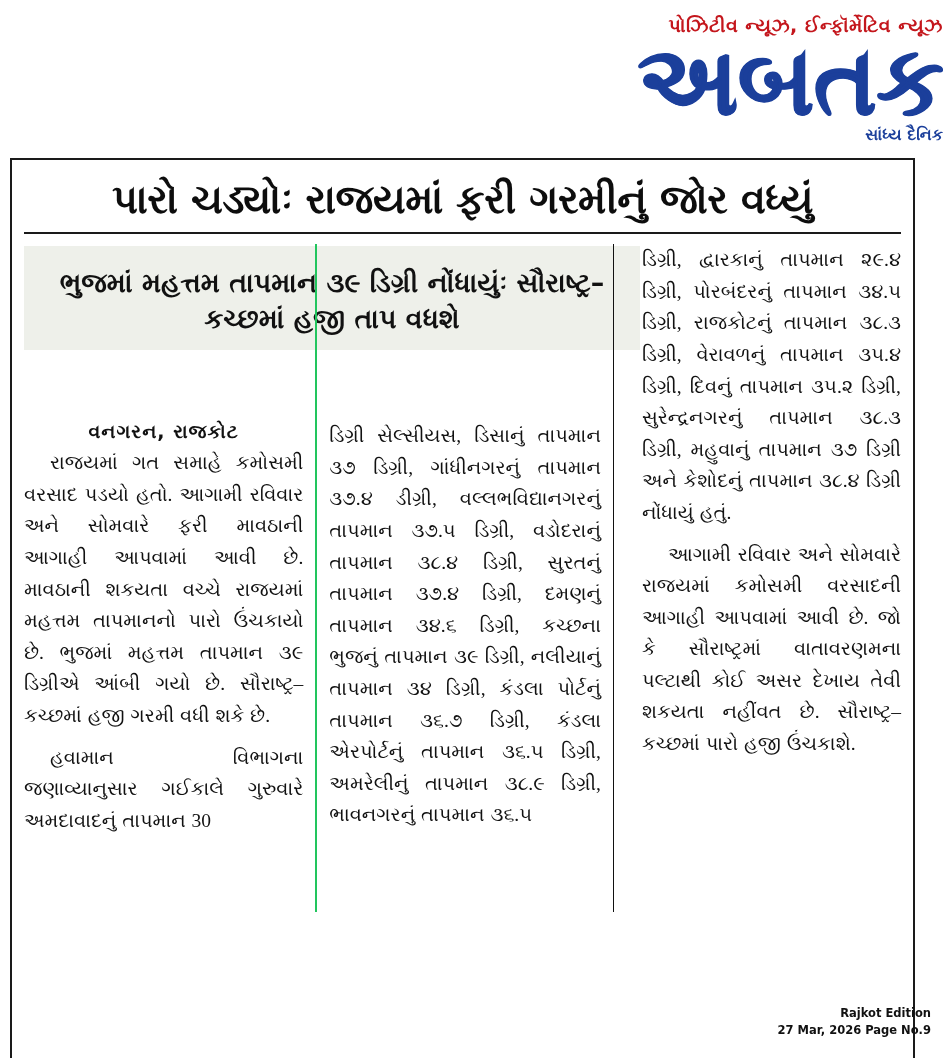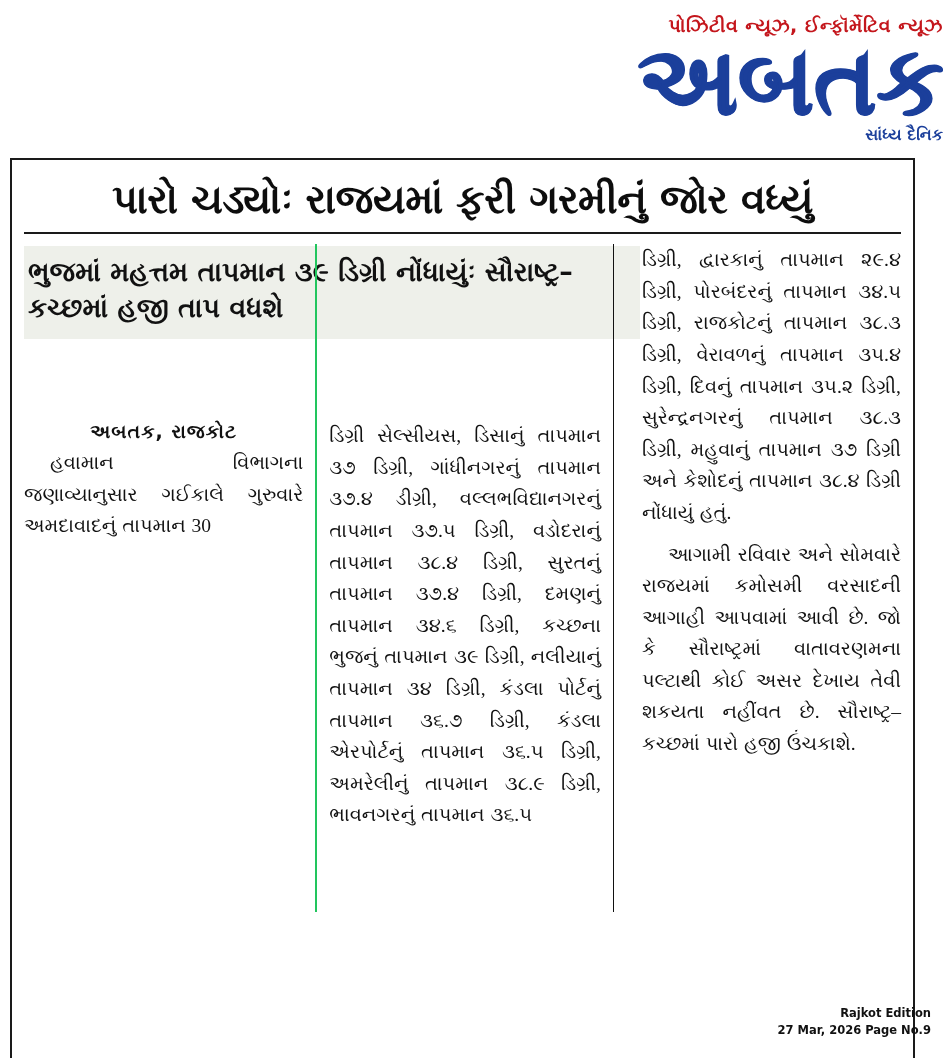--- a/index.html
+++ b/index.html
@@ -96,22 +96,23 @@
   .col-1 { width: 302px; padding-right: 12px; }
   .col-2 { width: 308px; padding: 0 12px; border-left: 2px solid #22c55e; }
   .col-3 { width: 298px; padding-left: 28px; border-left: 1px solid #111; }
 
   .subhead {
     background: #eef0ea;
     font-family: "DejaVu Sans", sans-serif;
     font-weight: bold;
     font-size: 27px;
     line-height: 1.35;
+    text-align: center;
     color: #111;
-    padding: 8px 4px 12px 4px;
+    padding: 19px 4px 12px 4px;
     margin: 0 0 14px 0;
     width: 616px;
   }
   .subhead-holder {
     position: absolute;
     top: 0; left: 0;
   }
 
   .byline {
     font-family: "DejaVu Sans", sans-serif;
@@ -168,21 +169,22 @@
   <div class="rule"></div>
 
   <div class="subhead-holder" style="top:86px;left:12px;">
     <div class="subhead">ભુજમાં મહત્તમ તાપમાન ૩૯ ડિગ્રી નોંધાયુંઃ સૌરાષ્ટ્ર–કચ્છમાં હજી તાપ વધશે</div>
   </div>
 
   <div class="body-grid">
 
     <div class="col col-1">
       <div class="flow">
-        <div class="byline">અબતક, રાજકોટ</div>
+        <div class="byline">વનગરન, રાજકોટ</div>
+        <p class="txt indent">રાજયમાં ગત સમાહે કમોસમી વરસાદ પડયો હતો. આગામી રવિવાર અને સોમવારે ફરી માવઠાની આગાહી આપવામાં આવી છે. માવઠાની શકયતા વચ્ચે રાજયમાં મહત્તમ તાપમાનનો પારો ઉંચકાયો છે. ભુજમાં મહત્તમ તાપમાન ૩૯ ડિગ્રીએ આંબી ગયો છે. સૌરાષ્ટ્ર–કચ્છમાં હજી ગરમી વધી શકે છે.</p>
         <p class="txt indent">હવામાન વિભાગના જણાવ્યાનુસાર ગઈકાલે ગુરુવારે અમદાવાદનું તાપમાન 30</p>
       </div>
     </div>
 
     <div class="col col-2">
       <div class="flow">
         <p class="txt">ડિગ્રી સેલ્સીયસ, ડિસાનું તાપમાન ૩૭ ડિગ્રી, ગાંધીનગરનું તાપમાન ૩૭.૪ ડીગ્રી, વલ્લભવિદ્યાનગરનું તાપમાન ૩૭.૫ ડિગ્રી, વડોદરાનું તાપમાન ૩૮.૪ ડિગ્રી, સુરતનું તાપમાન ૩૭.૪ ડિગ્રી, દમણનું તાપમાન ૩૪.૬ ડિગ્રી, કચ્છના ભુજનું તાપમાન ૩૯ ડિગ્રી, નલીયાનું તાપમાન ૩૪ ડિગ્રી, કંડલા પોર્ટનું તાપમાન ૩૬.૭ ડિગ્રી, કંડલા એરપોર્ટનું તાપમાન ૩૬.૫ ડિગ્રી, અમરેલીનું તાપમાન ૩૮.૯ ડિગ્રી, ભાવનગરનું તાપમાન ૩૬.૫</p>
       </div>
     </div>
 

